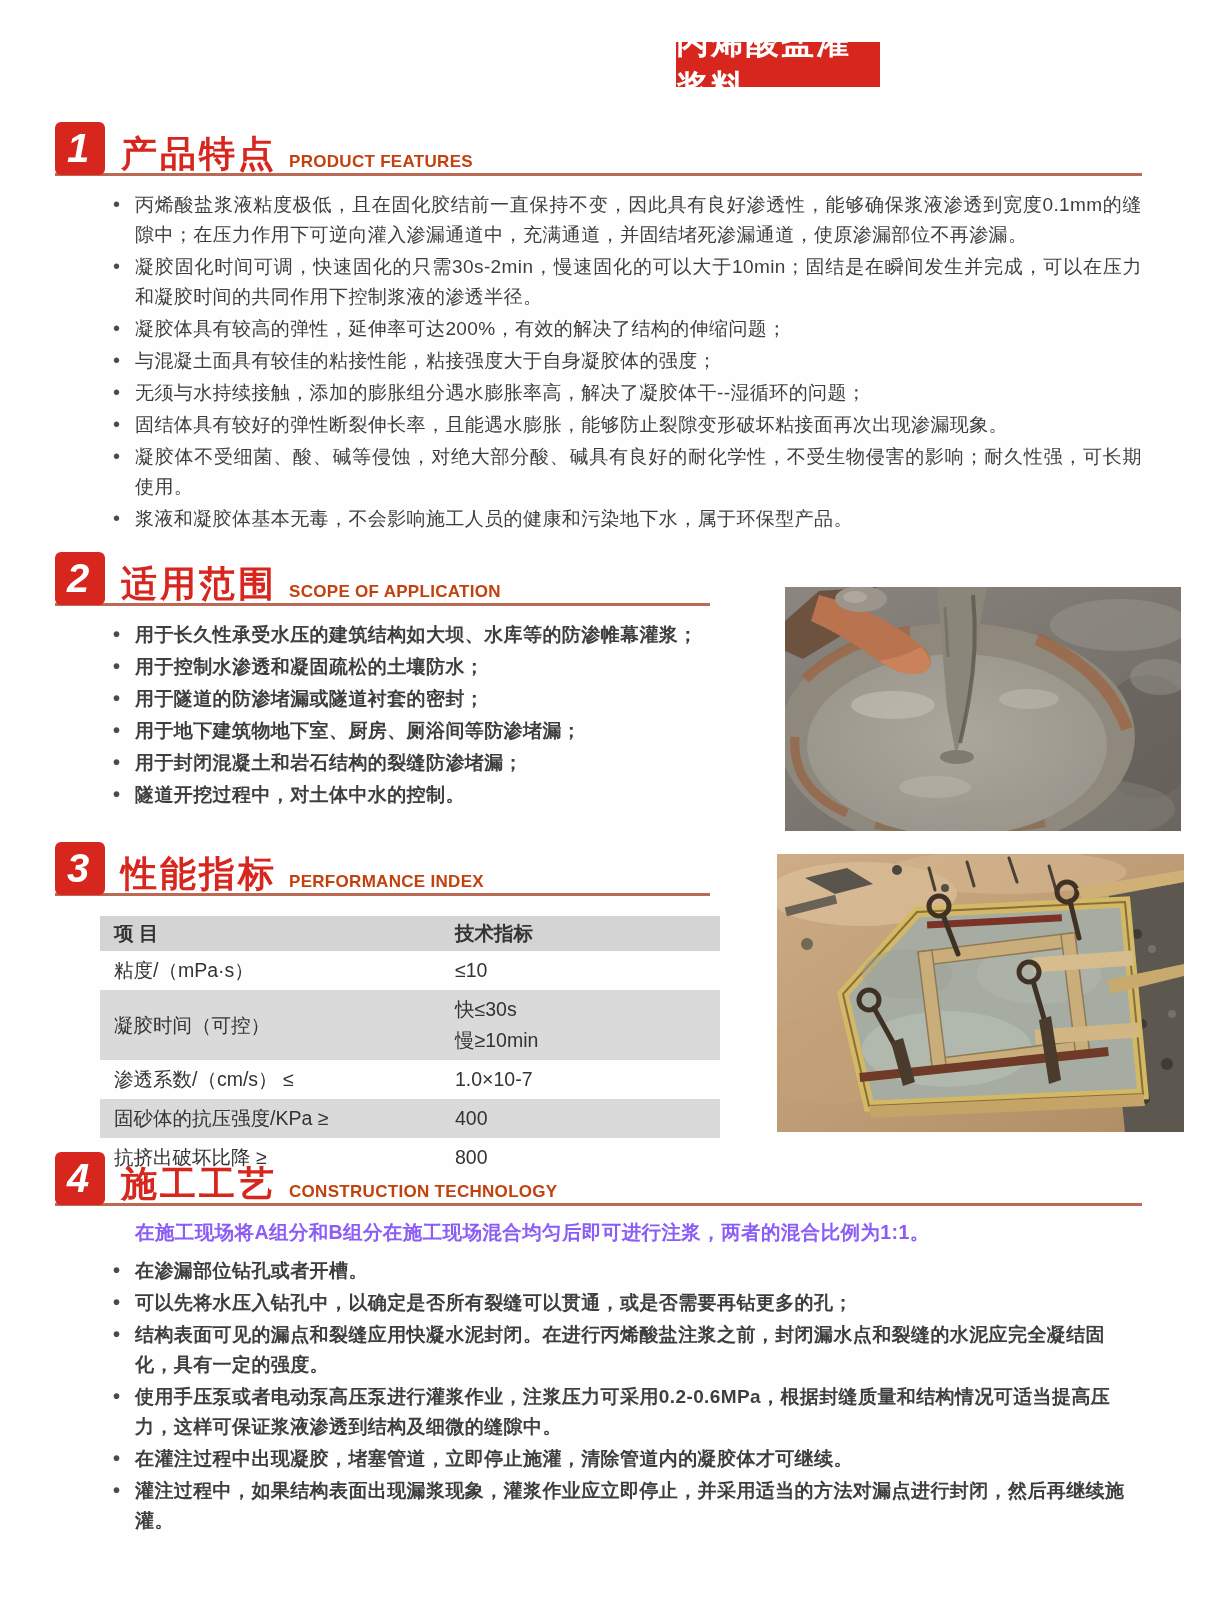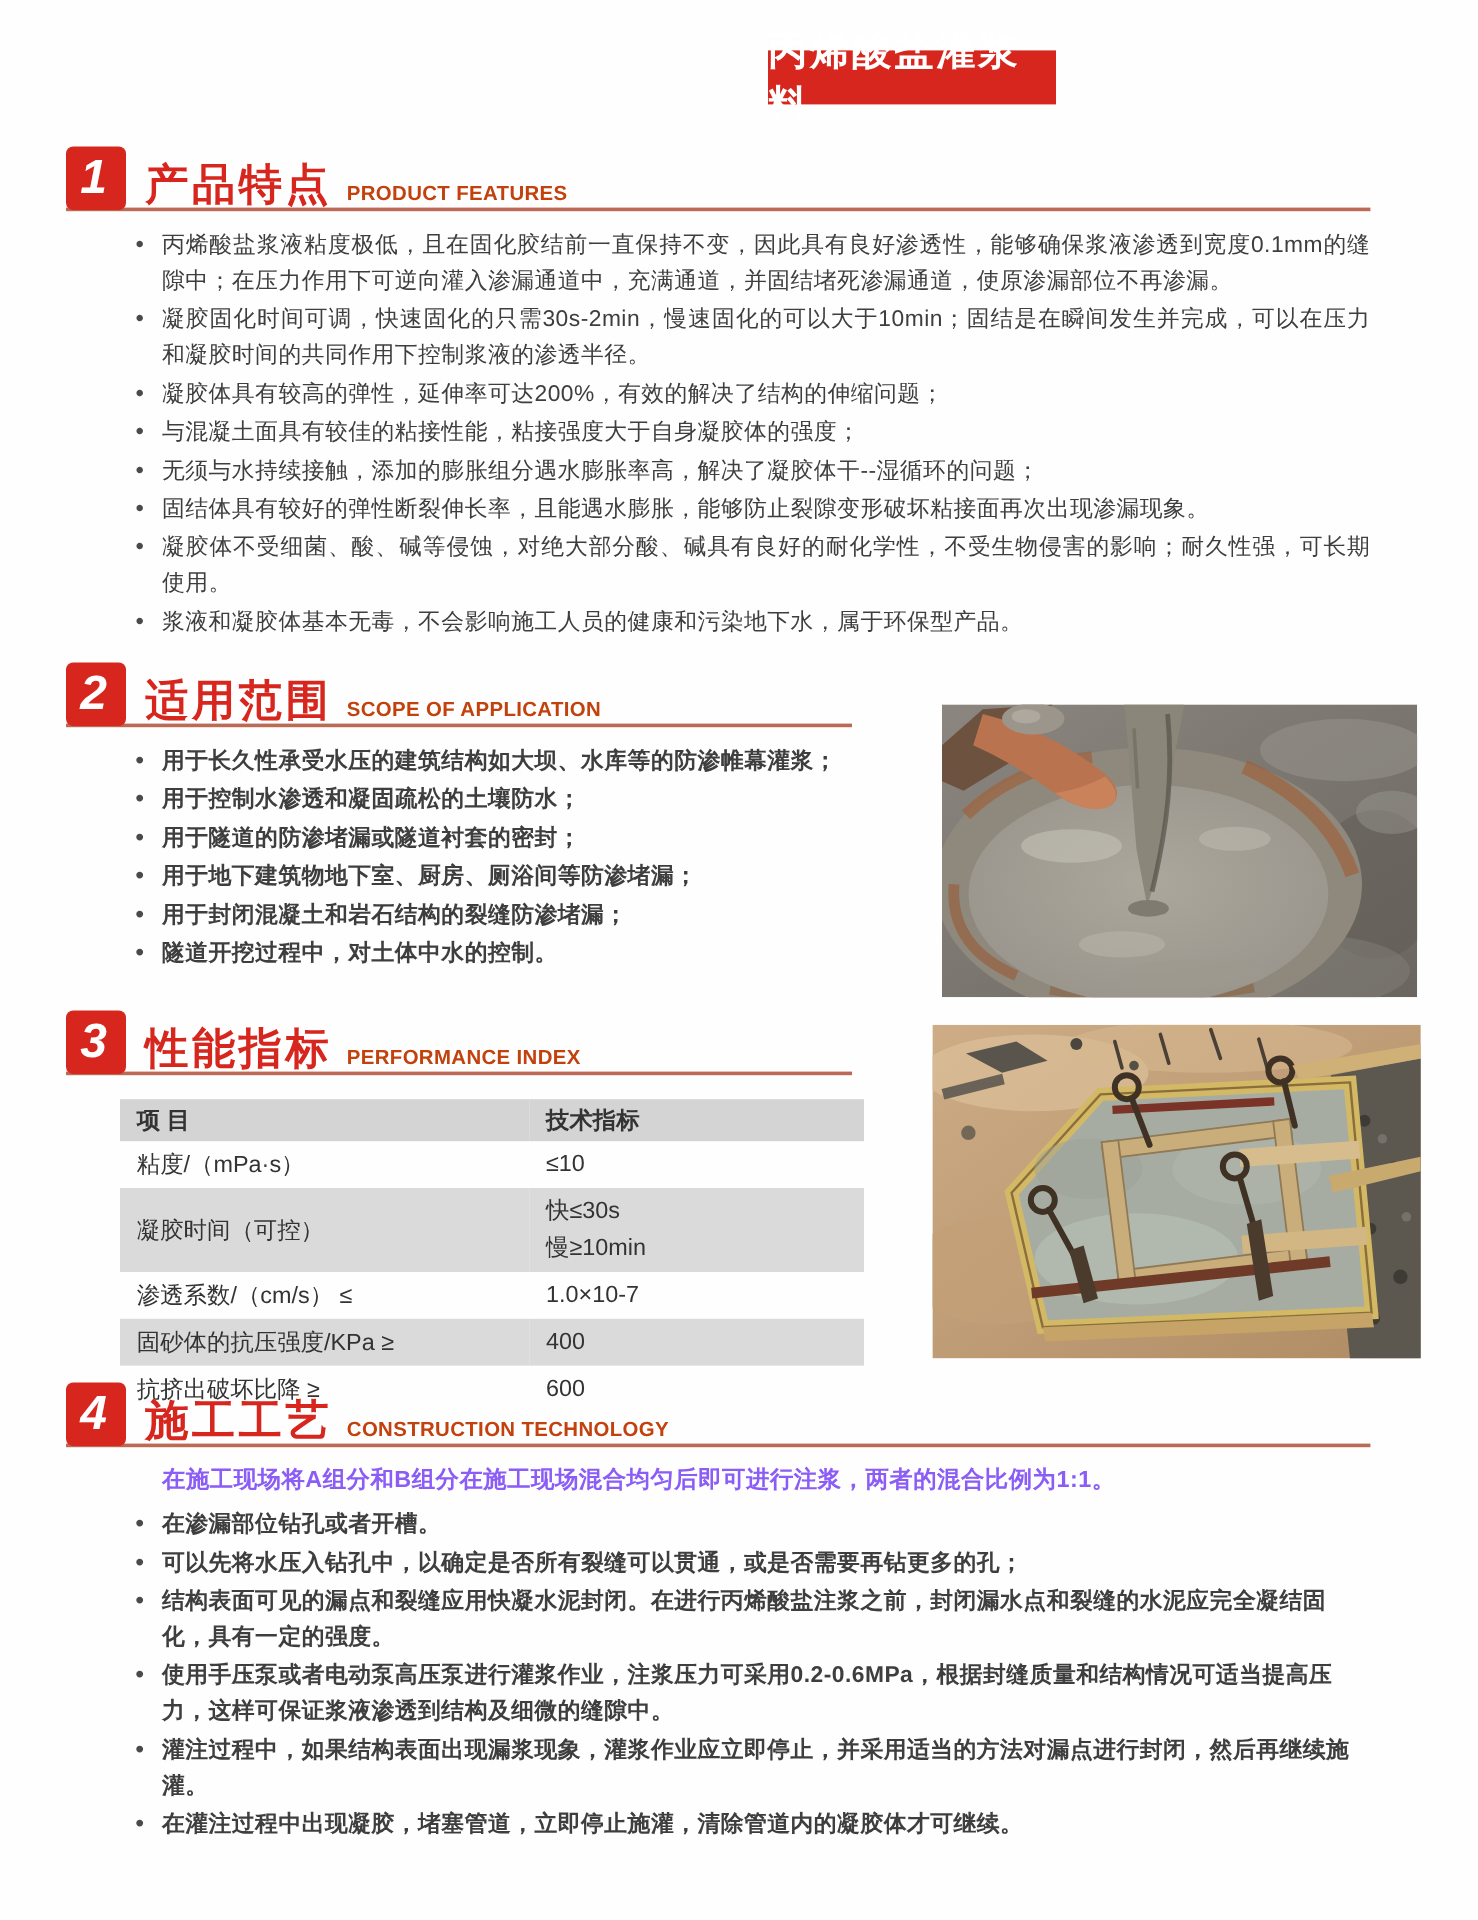--- a/index.html
+++ b/index.html
@@ -3,21 +3,21 @@
 <meta charset="utf-8">
 <style>
   html,body { margin:0; padding:0; background:#ffffff; }
   .page {
     position:relative; width:1232px; height:1600px; background:#fefefe;
     font-family:"Liberation Sans","DejaVu Sans",sans-serif; overflow:hidden;
   }
 
   
   .title-box {
-    position:absolute; left:640px; top:42px; width:240px; height:45px;
+    position:absolute; left:676px; top:42px; width:204px; height:45px;
     background:#d7261d; color:#ffffff; font-size:33px; font-weight:bold;
     display:flex; align-items:center; justify-content:center; letter-spacing:2px;
   }
 
   
   .section { position:absolute; }
   .sec1 { left:55px; top:122px;  width:1087px; }
   .sec2 { left:55px; top:552px;  width:655px;  }
   .sec3 { left:55px; top:842px;  width:655px;  }
   .sec4 { left:55px; top:1152px; width:1087px; }
@@ -195,21 +195,21 @@
         <tr>
           <td>渗透系数/（cm/s）  ≤</td>
           <td class="val">1.0×10-7</td>
         </tr>
         <tr>
           <td>固砂体的抗压强度/KPa ≥</td>
           <td class="val">400</td>
         </tr>
         <tr>
           <td>抗挤出破坏比降 ≥</td>
-          <td class="val">600</td>
+          <td class="val">800</td>
         </tr>
       </tbody>
     </table>
   </div>
 
   <figure class="photo photo2">
     <svg viewBox="0 0 407 278" preserveAspectRatio="none">
       <defs>
         <linearGradient id="sandG" x1="0" y1="0" x2="1" y2="1">
           <stop offset="0" stop-color="#cdac86"></stop>
@@ -295,18 +295,18 @@
       <div class="sec-num">4</div>
       <span class="sec-title-zh">施工工艺</span>
       <span class="sec-title-en">CONSTRUCTION TECHNOLOGY</span>
     </div>
     <div class="construction-intro">在施工现场将A组分和B组分在施工现场混合均匀后即可进行注浆，两者的混合比例为1:1。</div>
     <ul class="bullets" style="margin-top:10px;">
       <li>在渗漏部位钻孔或者开槽。</li>
       <li>可以先将水压入钻孔中，以确定是否所有裂缝可以贯通，或是否需要再钻更多的孔；</li>
       <li>结构表面可见的漏点和裂缝应用快凝水泥封闭。在进行丙烯酸盐注浆之前，封闭漏水点和裂缝的水泥应完全凝结固化，具有一定的强度。</li>
       <li>使用手压泵或者电动泵高压泵进行灌浆作业，注浆压力可采用0.2-0.6MPa，根据封缝质量和结构情况可适当提高压力，这样可保证浆液渗透到结构及细微的缝隙中。</li>
+      <li>在灌注过程中出现凝胶，堵塞管道，立即停止施灌，清除管道内的凝胶体才可继续。</li>
       <li>灌注过程中，如果结构表面出现漏浆现象，灌浆作业应立即停止，并采用适当的方法对漏点进行封闭，然后再继续施灌。</li>
-      <li>在灌注过程中出现凝胶，堵塞管道，立即停止施灌，清除管道内的凝胶体才可继续。</li>
     </ul>
   </div>
 
 </div>
 
 </body></html>

